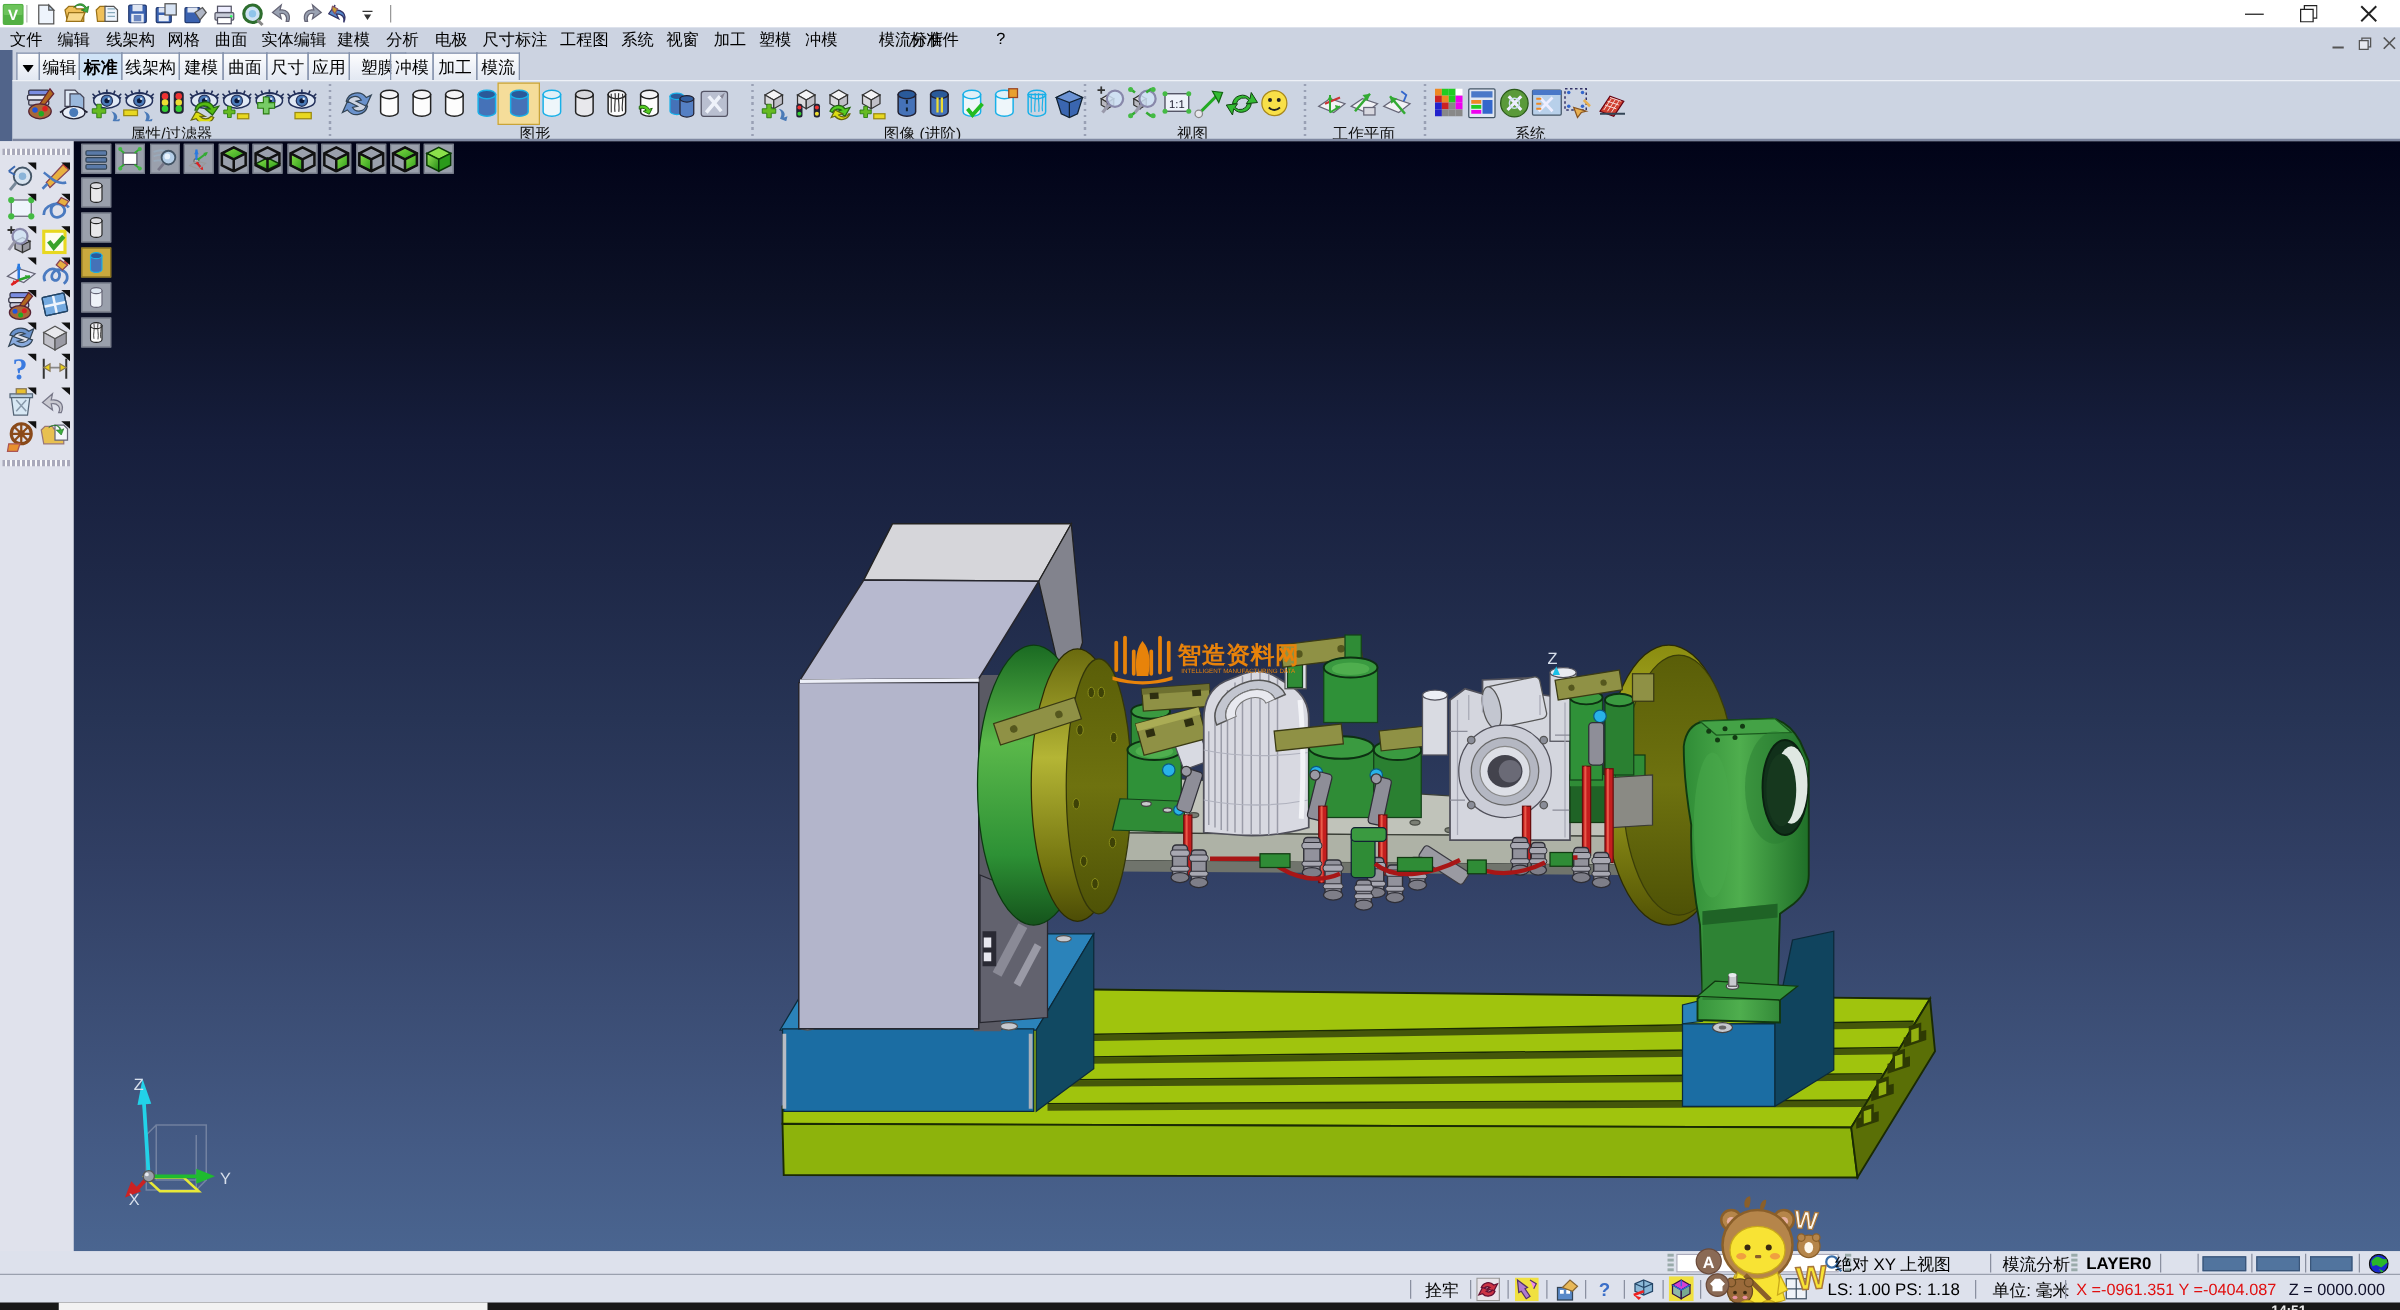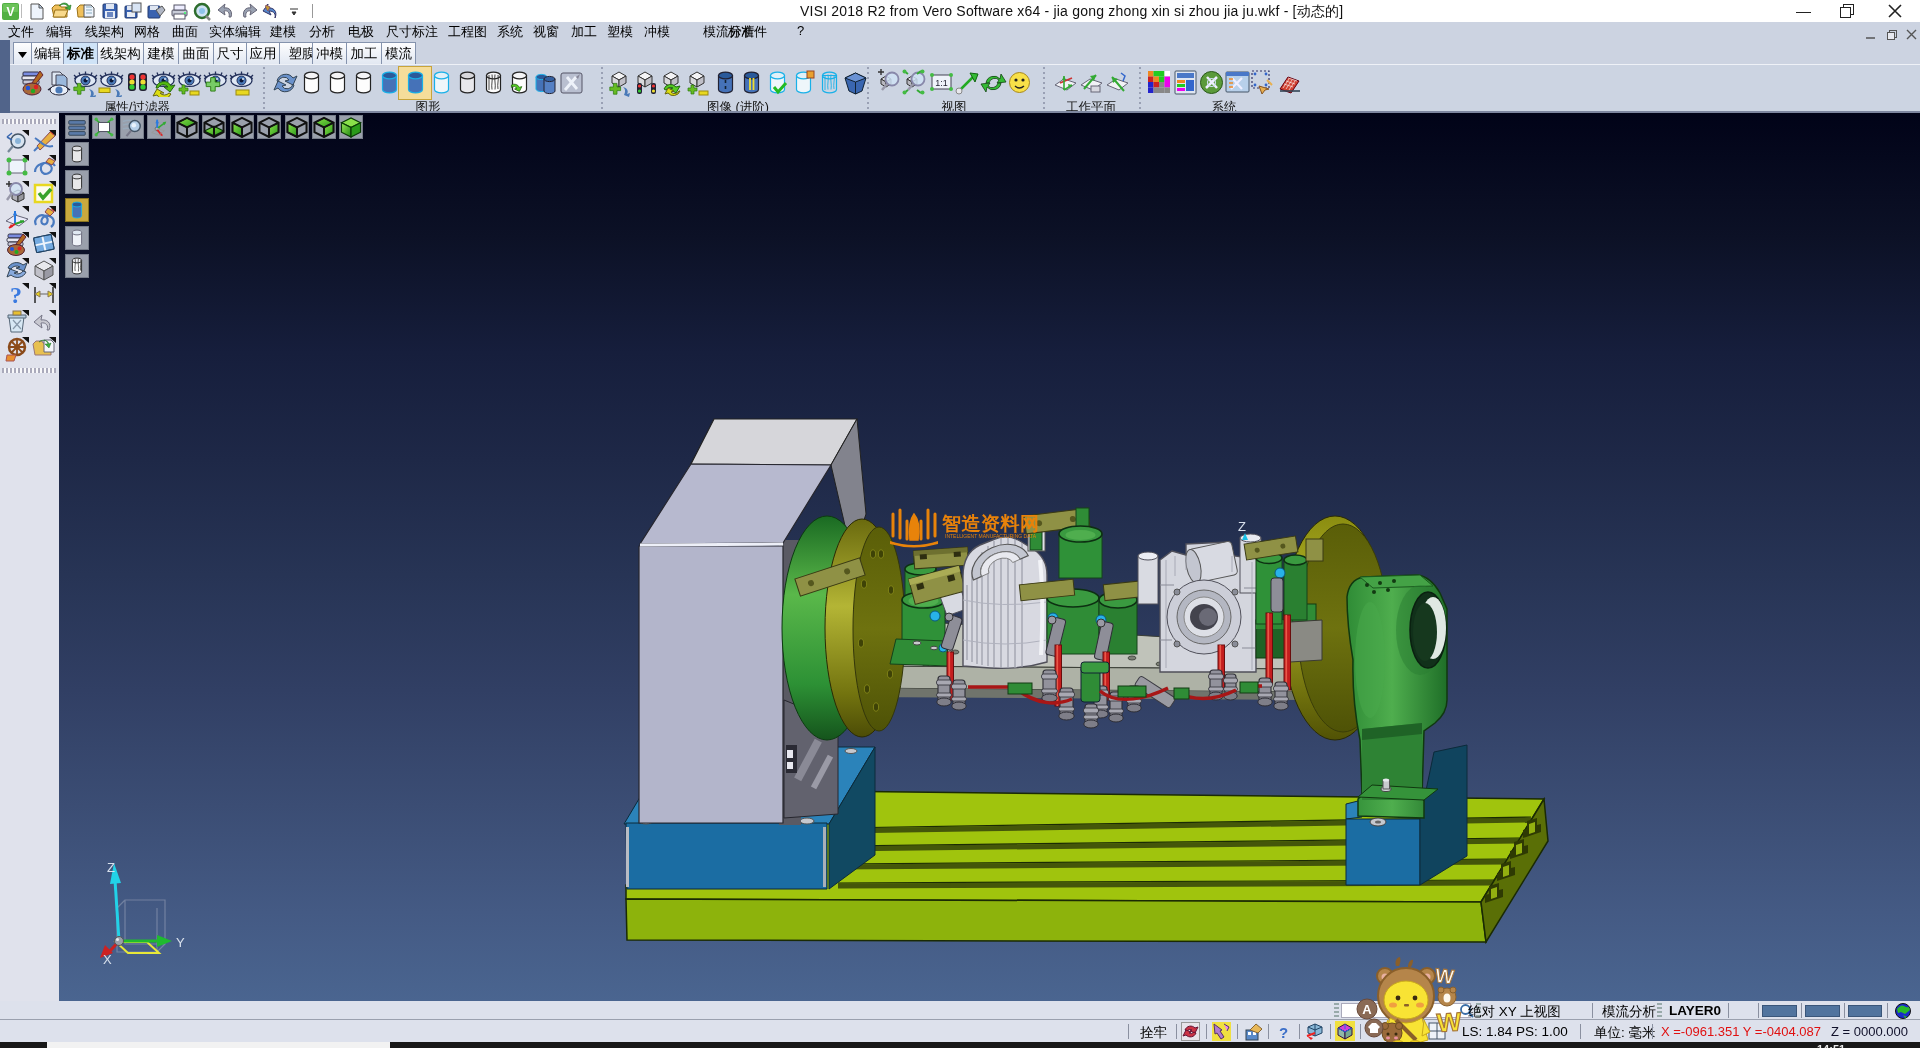--- a/index.html
+++ b/index.html
@@ -105,21 +105,20 @@
       <g transform="translate(237,0)">
           <path d="M12 16c3-7-2-11-8-10l1-4-5 7 8 4-2-4c5 0 7 3 6 7z" fill="#5588cc" stroke="#336"></path>
           <path d="M3 3l4 2-2 4c-2-2-3-4-2-6z" fill="#c8a030" stroke="#856"></path>
         </g>
     </svg>
     <text></text>
     <svg class="abs" style="left:288px;top:8px" width="20" height="8">
         <path d="M2 1h8M4 4l2 3 2-3z" stroke="#333" fill="#333"></path>
       </svg>
     <div class="abs" style="left:312px;top:4px;width:1px;height:14px;background:#999"></div>
-    <div id="title-text">VISI 2018 R2 from Vero Software x64 - jia gong zhong xin si zhou jia ju.wkf - [动态的]</div>
     <div class="winbtn" style="left:1781px;font-size:15px">—</div>
     <svg class="abs" style="left:1840px;top:4px" width="14" height="14">
         <rect x="3.5" y="0.5" width="10" height="10" fill="none" stroke="#222"></rect>
         <rect x="0.5" y="3.5" width="10" height="10" fill="#fff" stroke="#222"></rect>
       </svg>
     <svg class="abs" style="left:1888px;top:4px" width="14" height="14">
         <path d="M1 1l12 12M13 1L1 13" stroke="#222" stroke-width="1.6"></path>
       </svg>
   </div>
   <div id="menubar">
@@ -1157,21 +1156,21 @@
         <path d="M10 3l7 4-7 4-7-4z" fill="#d040d8" stroke="#314"></path>
         <path d="M3 7v7l7 4v-7z" fill="#90b8a8" stroke="#314"></path>
         <path d="M17 7v7l-7 4v-7z" fill="#78a890" stroke="#314"></path>
         <path d="M10 3v5m-7-1l7 4 7-4" fill="none" stroke="#2a6ae0"></path>
       </svg>
     <div class="vsep" style="left:1360px;top:3px"></div>
     <svg class="abs" style="left:1428px;top:1px" width="19" height="19">
         <rect x="1" y="1" width="16" height="16" fill="#eef2f8" stroke="#456"></rect>
         <path d="M1 9h16M9 1v16" stroke="#456"></path>
       </svg>
-    <span style="left:1462px;top:3px">LS: 1.84 PS: 1.00</span>
+    <span style="left:1462px;top:3px">LS: 1.00 PS: 1.18</span>
     <div class="vsep" style="left:1580px;top:3px"></div>
     <span style="left:1594px;top:3px">单位: 毫米</span>
     <div class="vsep" style="left:1652px;top:3px"></div>
     <span style="left:1661px;top:3px;color:#e01010;font-size:13px">X =-0961.351 Y =-0404.087</span>
     <span style="left:1831px;top:3px;color:#10102a;font-size:13px">Z = 0000.000</span>
   </div>
   <div id="taskbar">
     <div class="abs" style="left:47px;top:0;width:343px;height:6px;background:#f2f2f2"></div>
     <div class="abs" style="left:1817px;top:1px;width:28px;height:5px;overflow:hidden;color:#e8e8e8;font-size:11px;font-weight:bold">14:51</div>
   </div>

